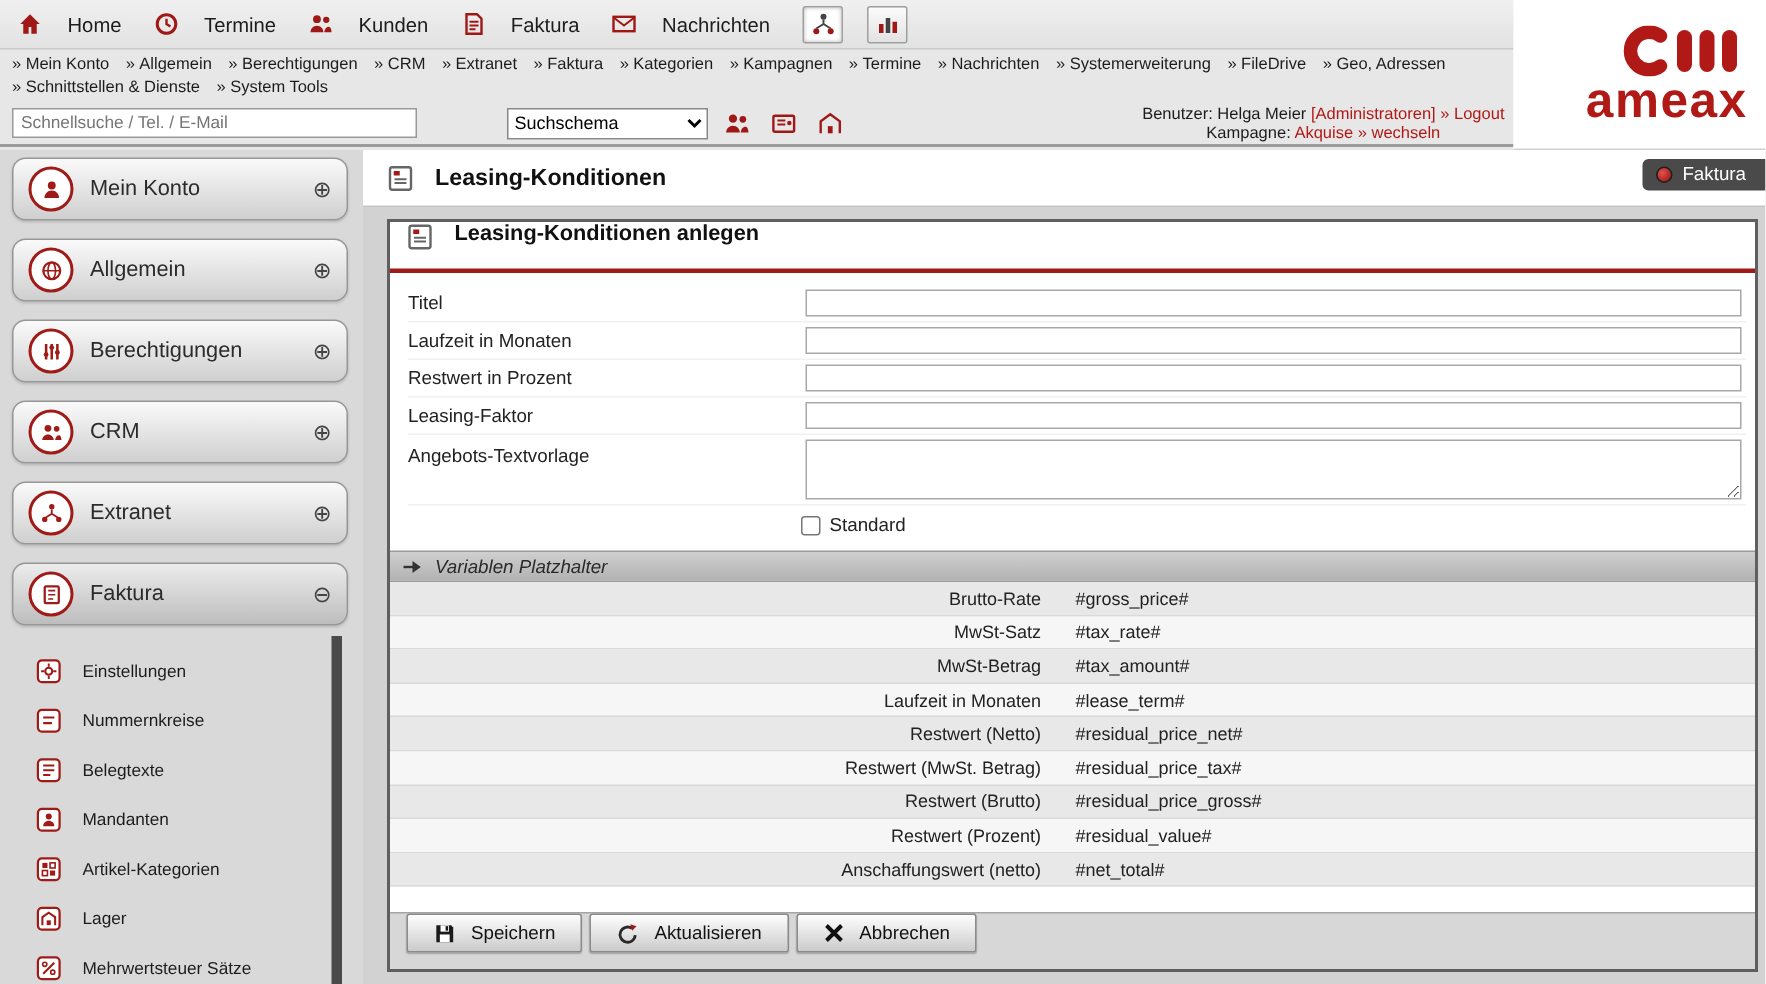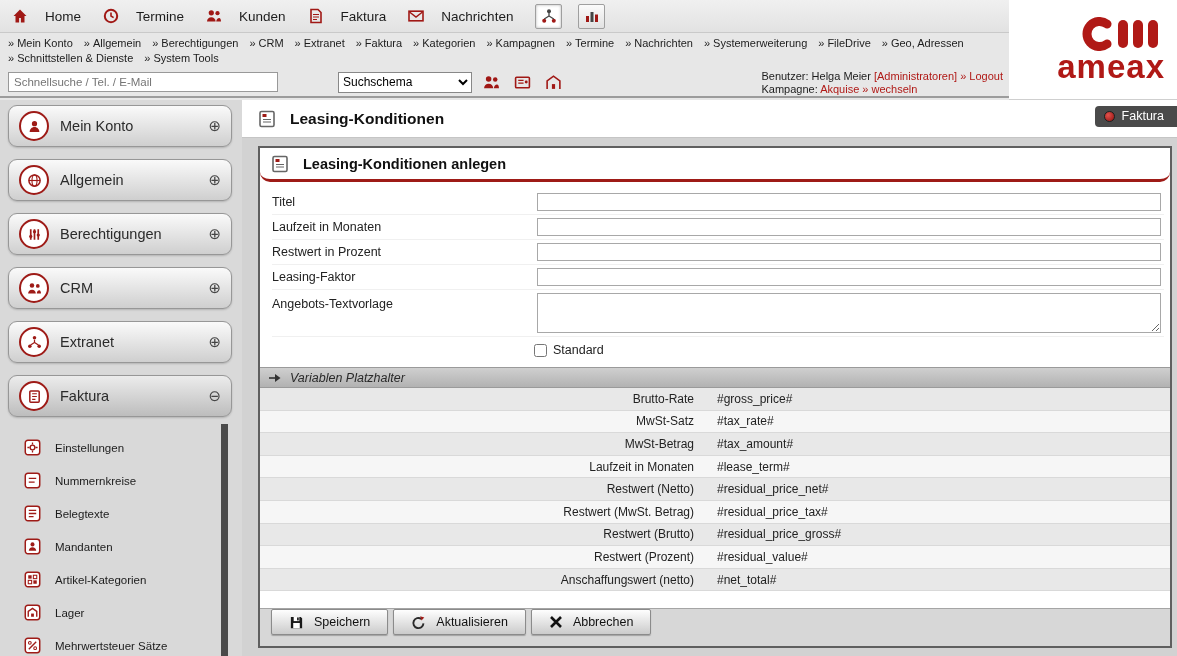--- a/index.html
+++ b/index.html
@@ -19,21 +19,21 @@
   #breadcrumbs { padding:3px 8px 2px; font-size:11px; color:#1c1c1c; line-height:15px; }
   .bc-row { display:flex; flex-wrap:nowrap; column-gap:11px; }
   .bc { cursor:pointer; white-space:nowrap; }
   .chev { margin-right:3px; color:#1c1c1c; }
 
   #toolbar { height:30px; display:flex; align-items:center; gap:8px; padding:0 8px;
              border-bottom:2px solid #9c9c9c; position:relative; }
   #search-input { width:270px; height:20px; border:1px solid #999; font-size:11.5px; padding:0 5px; color:#333; background:#fff; font-family:inherit; }
   #schema-select { height:21px; width:134px; font-size:12px; border:1px solid #888; background:#fff; font-family:inherit; margin-left:52px; }
   .tool-iconbtn { width:23px; height:21px; display:flex; align-items:center; justify-content:center; cursor:pointer; }
-  #user-info { position:absolute; right:6px; top:2px; text-align:left; font-size:11px; line-height:13px; color:#1c1c1c; }
+  #user-info { position:absolute; right:6px; top:2px; text-align:center; font-size:11px; line-height:13px; color:#1c1c1c; }
   .red { color:#b01916; }
   .redlink { color:#b01916; cursor:pointer; }
 
   #logo-panel { position:absolute; top:0; left:1009px; width:168px; height:100px; background:#fff;
                 border-bottom:1px solid #cfcfcf; display:flex; flex-direction:column; align-items:flex-end; justify-content:center; padding-right:12px; }
   #logo-text { font-size:33px; font-weight:bold; color:#b01916; letter-spacing:1px; line-height:32px; }
 
   
   #sidebar { position:absolute; top:100px; left:0; width:242px; height:556px; background:#d9d9d9; overflow:hidden; }
   .side-item { position:relative; margin:0 10px 12px 8px; height:42px; border:1px solid #979797; border-radius:9px;
@@ -54,21 +54,21 @@
   #title-bar { height:38px; background:#fff; display:flex; align-items:center; gap:13px; padding:0 15px;
                border-bottom:1px solid #c5c5c5; position:relative; }
   #page-title { font-size:15.5px; font-weight:bold; color:#111; }
   #module-badge { position:absolute; right:0; top:6px; background:#4a4a4a; color:#fff; font-size:12.5px;
                   display:flex; align-items:center; gap:7px; padding:3px 13px 4px 9px; border-radius:4px 0 0 4px; cursor:pointer; }
   .reddot { width:11px; height:11px; border-radius:50%; border:1px solid #1e1e1e;
             background:radial-gradient(circle at 35% 35%, #e4524d, #8f100d); }
 
   #panel { position:absolute; left:16px; top:46px; width:914px; height:502px; border:2px solid #5f5f5f;
            background:#fff; display:flex; flex-direction:column; }
-  #panel-header { height:34px; border-bottom:3px solid #9e1b17; display:flex; align-items:center; gap:13px; padding:0 10px; background:#fff; flex:0 0 auto;border-radius:10px; }
+  #panel-header { height:34px; border-bottom:3px solid #9e1b17; display:flex; gap:13px; padding:0 10px; background:#fff; flex:0 0 auto; }
   #panel-title { font-size:14.5px; font-weight:bold; color:#111; }
 
   #form { padding:8px 6px 4px 12px; flex:0 0 auto; }
   .frow { display:flex; align-items:center; min-height:25px; border-bottom:1px solid #f0f0f0; }
   .frow.ta { align-items:flex-start; }
   .frow.ta .flabel { padding-top:7px; }
   .flabel { width:262px; flex:0 0 auto; font-size:12.5px; color:#222; }
   .frow input[type=text] { flex:1; height:18px; border:1px solid #a8a8a8; margin:2px 3px; font-size:12px; padding:0 3px; font-family:inherit; }
   .frow textarea { flex:1; height:40px; border:1px solid #a8a8a8; margin:3px 3px; font-size:12px; padding:1px 3px; resize:both; font-family:inherit; }
   .checkrow { display:flex; align-items:center; gap:6px; margin:6px 0 6px 262px; font-size:12.5px; color:#222; cursor:default; }

